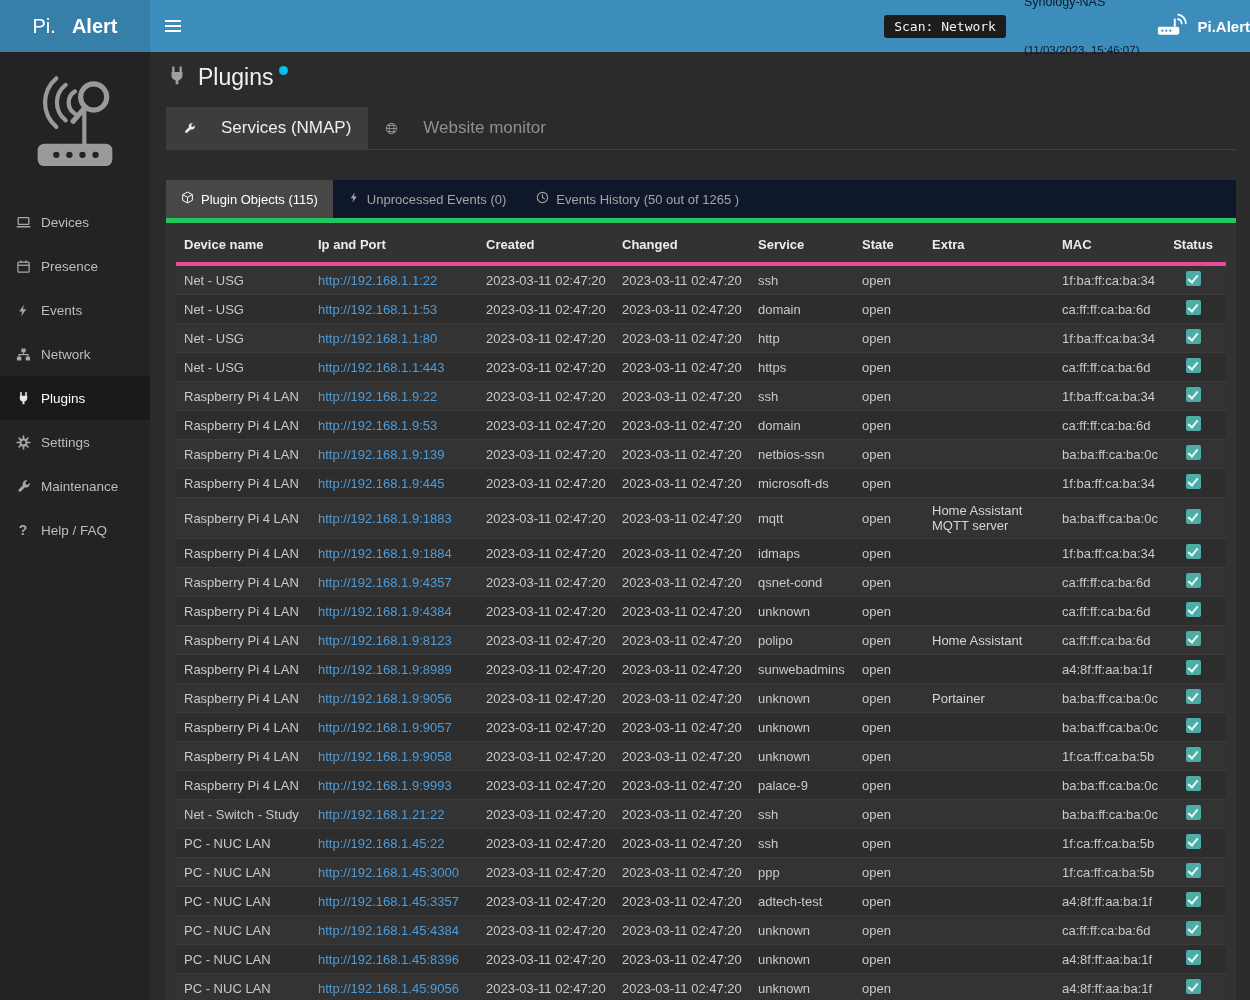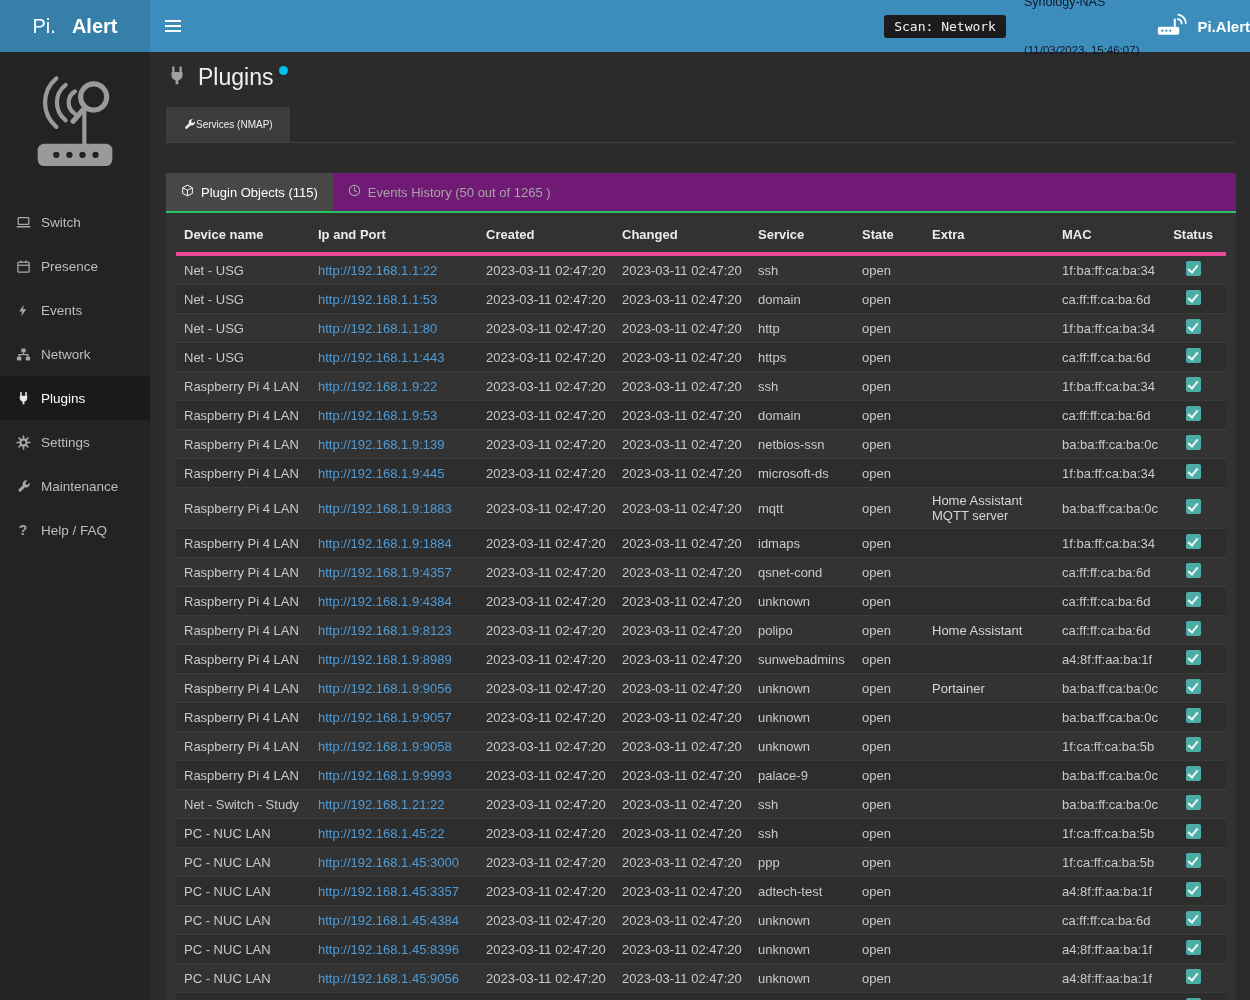--- a/index.html
+++ b/index.html
@@ -37,27 +37,27 @@
 
   
   .main { margin-left:150px; padding:14px 14px 0 16px; }
   .title-row { display:flex; align-items:center; gap:10px; position:relative; }
   .title-row h1 { color:#f0f0f0; font-size:23px; font-weight:400; }
   .title-icon { color:#9aa0a3; }
   .title-badge { width:9px; height:9px; border-radius:50%; background:#00c0ef;
                  align-self:flex-start; margin:2px 0 0 -4px; }
 
   .tabs { display:flex; margin-top:16px; border-bottom:1px solid #404040; }
-  .tab { display:flex; align-items:center; gap:0; padding:11px 17px; font-size:10px;
+  .tab { display:flex; align-items:center; gap:25px; padding:11px 17px; font-size:17px;
          color:#8f8f8f; cursor:pointer; }
   .tab.active { background:#3d3d3d; color:#eceff1; }
   .tab .ic { display:flex; }
 
   .panel { margin-top:30px; background:#323232; }
-  .subtabs { display:flex; background:#701a75; border-bottom:2px solid #22c55e;text-align:center; }
+  .subtabs { display:flex; background:#0f172a; border-bottom:5px solid #22c55e;text-align:center; }
   .subtab { display:flex; align-items:center; gap:7px; padding:11px 15px; font-size:13px;
             color:#a5a5a5; cursor:pointer; }
   .subtab.active { background:#474747; color:#fff; }
 
   .panel-body { padding:4px 10px 10px 10px; }
   table { width:100%; border-collapse:collapse; table-layout:fixed; }
   th { text-align:left; font-size:13px; color:#ececec; font-weight:700;
        padding:10px 8px; border-bottom:4px solid #ec4899; }
   td { font-size:13px; color:#c9c9c9; padding:5px 8px; border-bottom:1px solid #3b3b3b;
        overflow:hidden; white-space:nowrap; }
@@ -126,21 +126,21 @@
     </svg>
   </div>
   <ul class="menu">
     <li>
       <span class="ic">
         <svg width="15" height="15" viewBox="0 0 24 24" fill="none">
             <rect x="3.5" y="4" width="17" height="11" rx="1" stroke="currentColor" stroke-width="2"></rect>
             <rect x="1" y="17.5" width="22" height="2.5" rx="1" fill="currentColor"></rect>
           </svg>
       </span>
-      <span>Switch</span>
+      <span>Devices</span>
     </li>
     <li>
       <span class="ic">
         <svg width="15" height="15" viewBox="0 0 24 24" fill="none">
             <rect x="3" y="5" width="18" height="16" rx="1.5" stroke="currentColor" stroke-width="2"></rect>
             <path d="M3 10h18" stroke="currentColor" stroke-width="2"></path>
             <path d="M8 2.5v4M16 2.5v4" stroke="currentColor" stroke-width="2"></path>
           </svg>
       </span>
       <span>Presence</span>
@@ -213,32 +213,50 @@
 
   <div class="tabs">
     <div class="tab active">
       <span class="ic">
         <svg width="13" height="13" viewBox="0 0 24 24">
             <path d="M21.7 6.1a5.6 5.6 0 0 1-7.3 7.1L8 19.6a2.4 2.4 0 1 1-3.4-3.4L11 9.8A5.6 5.6 0 0 1 18.1 2.5L14.8 5.8l.9 2.7 2.7.9z" fill="currentColor"></path>
           </svg>
       </span>
       <span>Services (NMAP)</span>
     </div>
+    <div class="tab">
+      <span class="ic">
+        <svg width="13" height="13" viewBox="0 0 24 24" fill="none">
+            <circle cx="12" cy="12" r="9.5" stroke="currentColor" stroke-width="1.8"></circle>
+            <ellipse cx="12" cy="12" rx="4.5" ry="9.5" stroke="currentColor" stroke-width="1.8"></ellipse>
+            <path d="M2.5 12h19M4 6.5h16M4 17.5h16" stroke="currentColor" stroke-width="1.8"></path>
+          </svg>
+      </span>
+      <span>Website monitor</span>
+    </div>
   </div>
 
   <div class="panel">
     <div class="subtabs">
       <div class="subtab active">
         <span class="ic">
           <svg width="13" height="13" viewBox="0 0 24 24" fill="none">
               <path d="M12 2 21 6.8v10.4L12 22 3 17.2V6.8z" stroke="currentColor" stroke-width="1.8"></path>
               <path d="M3.4 7 12 11.5 20.6 7M12 21.5v-10" stroke="currentColor" stroke-width="1.8"></path>
             </svg>
         </span>
         <span>Plugin Objects (115)</span>
+      </div>
+      <div class="subtab">
+        <span class="ic">
+          <svg width="12" height="13" viewBox="0 0 24 24">
+              <path d="M13.5 2 5.5 13.5h5L9 22l8.5-12h-5.5z" fill="currentColor"></path>
+            </svg>
+        </span>
+        <span>Unprocessed Events (0)</span>
       </div>
       <div class="subtab">
         <span class="ic">
           <svg width="13" height="13" viewBox="0 0 24 24" fill="none">
               <circle cx="12" cy="12" r="9.5" stroke="currentColor" stroke-width="2"></circle>
               <path d="M12 6.5V12l3.8 2.4" stroke="currentColor" stroke-width="2" stroke-linecap="round"></path>
             </svg>
         </span>
         <span>Events History (50 out of 1265 )</span>
       </div>

